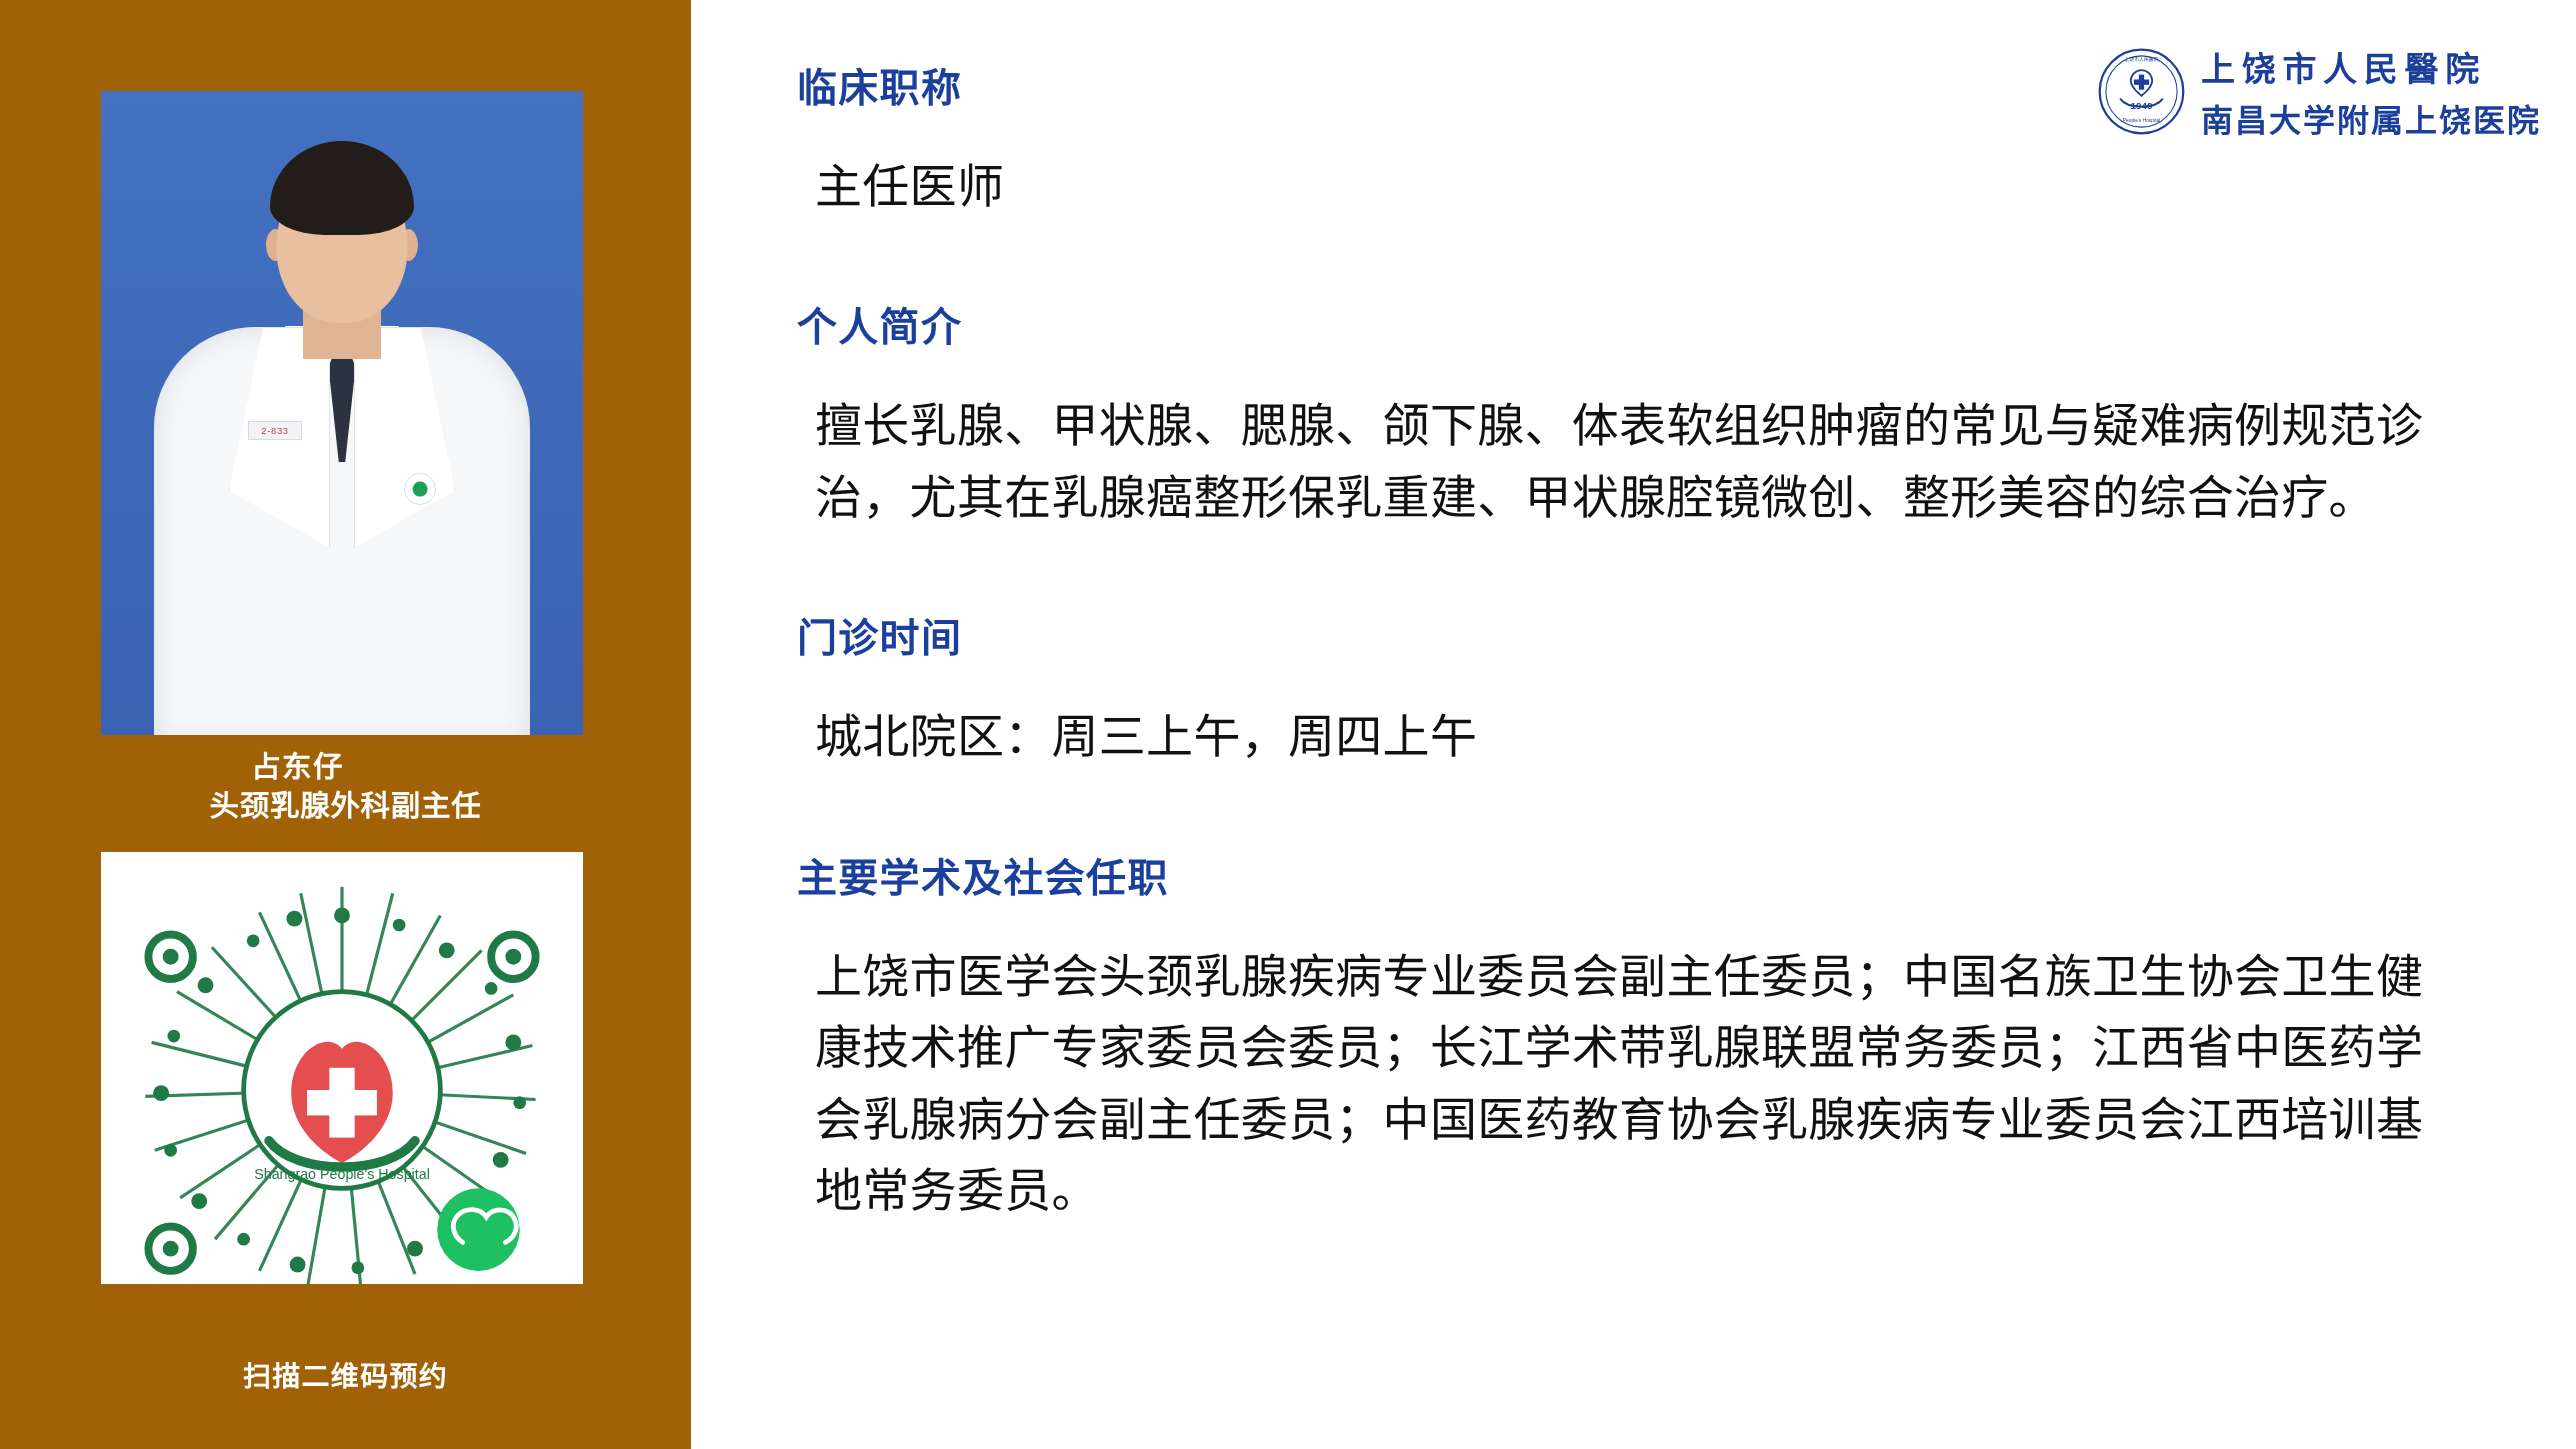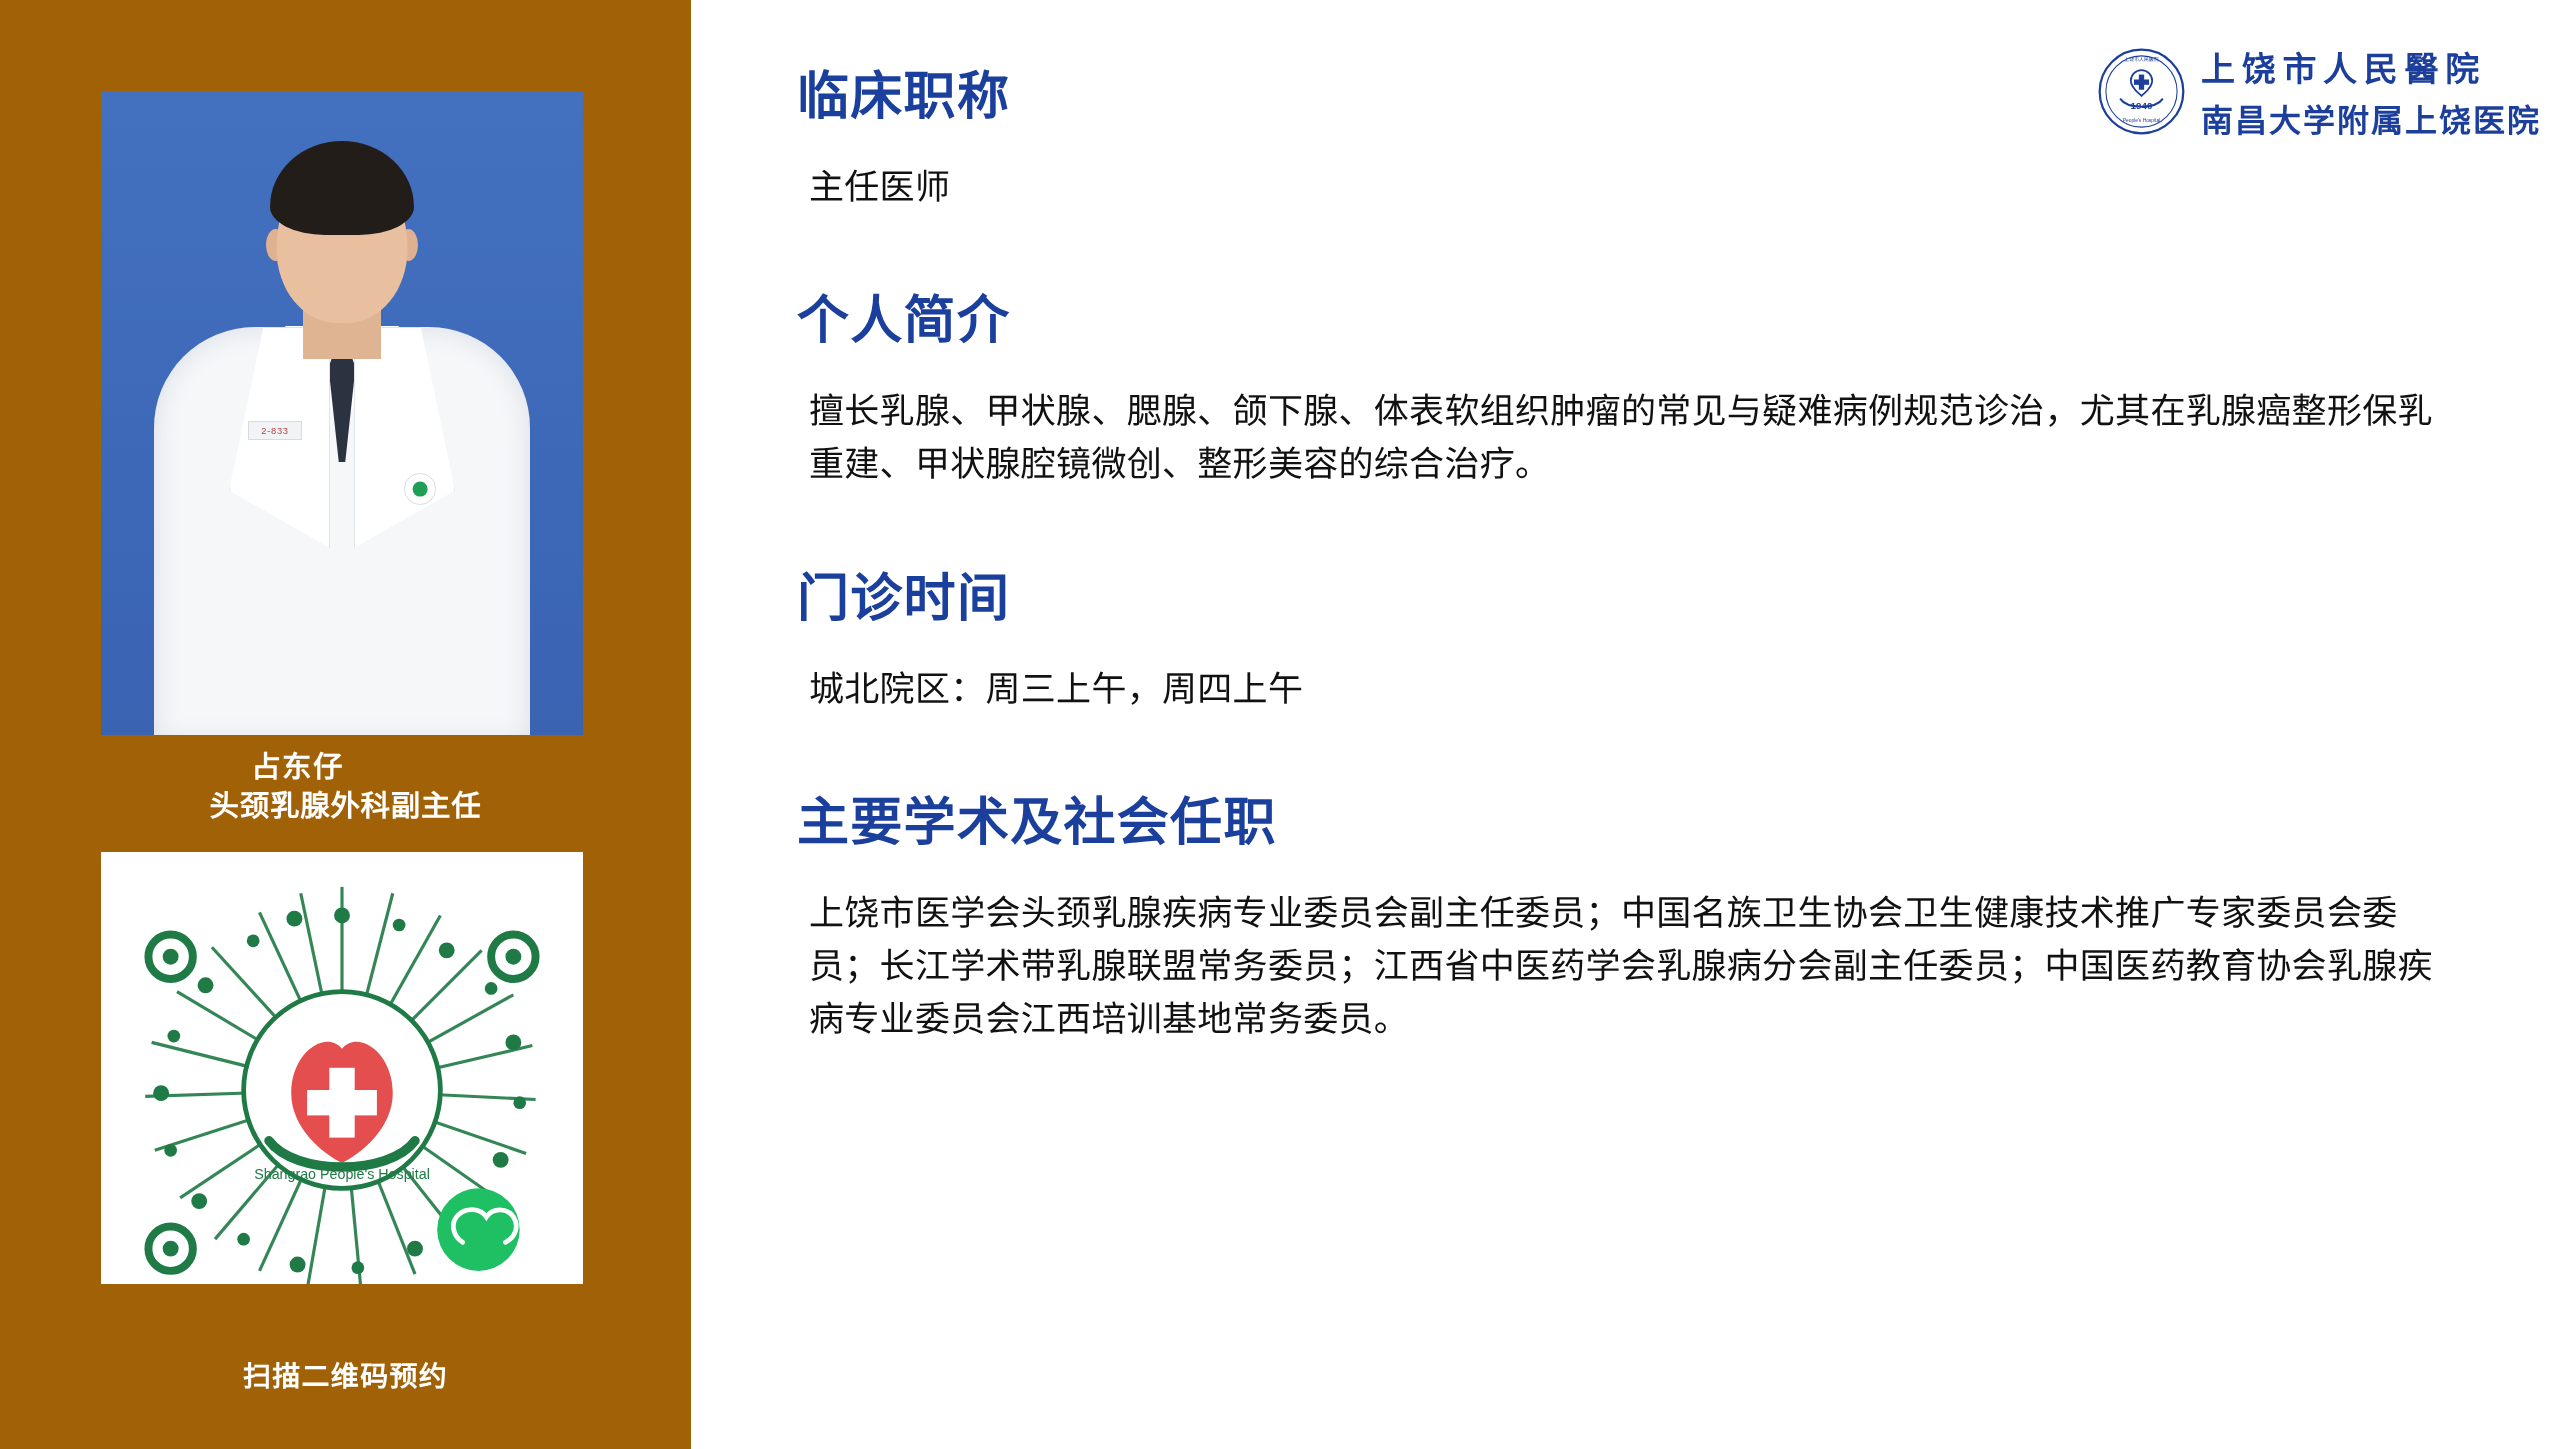--- a/index.html
+++ b/index.html
@@ -255,29 +255,29 @@
   .body-col {
     position: absolute;
     left: 106px;
     top: 64px;
     width: 1650px;
   }
 
   h2.section-title {
     margin: 0;
     color: #1b3f9c;
-    font-size: 52px;
+    font-size: 40px;
     font-weight: bold;
     letter-spacing: 1.3px;
     line-height: 1.25;
   }
   p.section-body {
-    margin: 12px;
+    margin: 18px;
     color: #111111;
-    font-size: 35px;
+    font-size: 47px;
     line-height: 1.52;
     letter-spacing: 0.3px;
   }
   .gap-sm { height: 20px; }
   .gap-lg { height: 62px; }
 </style>
 </head>
 <body>
 
 <div class="left-panel">

